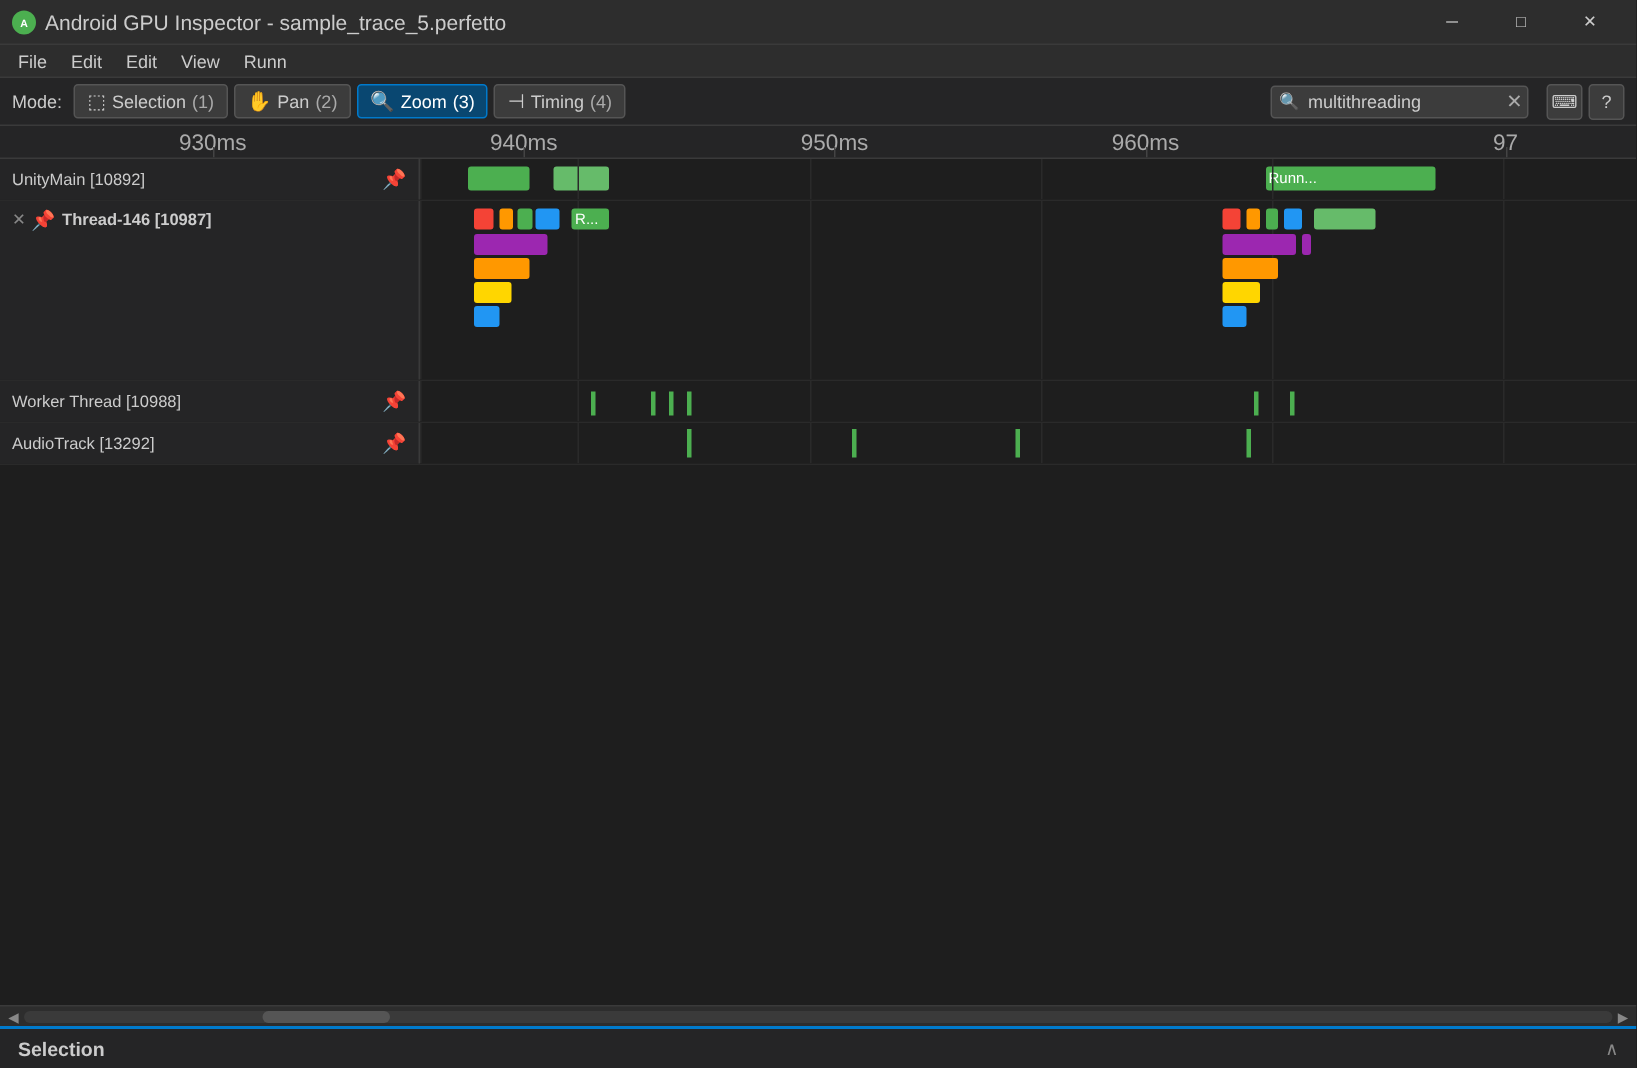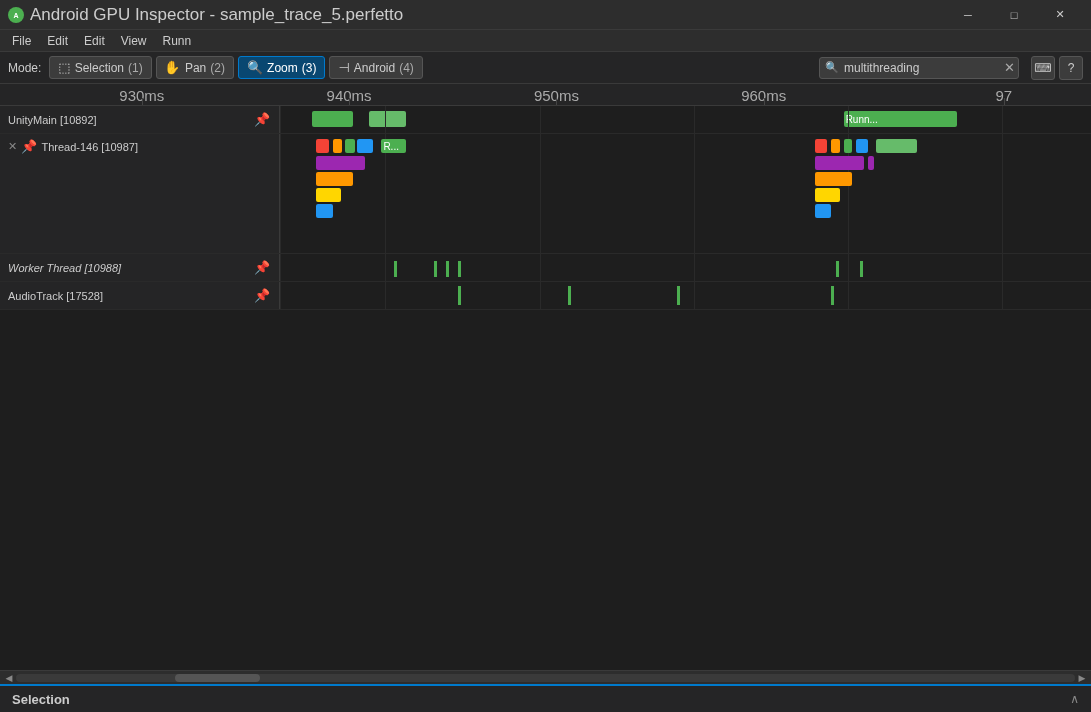--- a/index.html
+++ b/index.html
@@ -34,21 +34,21 @@
       display: flex;
       align-items: center;
       justify-content: center;
       font-size: 9px;
       color: white;
       font-weight: bold;
       flex-shrink: 0;
     }
     #title-bar .title-text {
       flex: 1;
-      font-size: 17px;
+      font-size: 14px;
       color: #ccc;
     }
     #title-bar .window-controls {
       display: flex;
       gap: 0;
     }
     #title-bar .win-btn {
       width: 46px;
       height: 30px;
       display: flex;
@@ -113,21 +113,21 @@
       align-items: center;
       position: relative;
     }
     .search-input {
       background: #3c3c3c;
       border: 1px solid #555;
       border-radius: 3px;
       color: #ccc;
       padding: 3px 24px 3px 24px;
       font-size: 12px;
-      width: 200px;
+      width: 172px;
       outline: none;
     }
     .search-icon-left {
       position: absolute;
       left: 6px;
       color: #aaa;
       font-size: 11px;
     }
     .search-clear {
       position: absolute;
@@ -397,21 +397,21 @@
     <span>Pan</span>
     <span style="color:#aaa;">(2)</span>
   </div>
   <div class="mode-btn active">
     <span style="font-size:13px;">🔍</span>
     <span>Zoom</span>
     <span>(3)</span>
   </div>
   <div class="mode-btn">
     <span style="font-size:13px;">⊣</span>
-    <span>Android</span>
+    <span>Timing</span>
     <span style="color:#aaa;">(4)</span>
   </div>
   <div class="search-container">
     <span class="search-icon-left">🔍</span>
     <input class="search-input" type="text" value="multithreading" style="">
     <span class="search-clear">✕</span>
   </div>
   <div class="help-btns">
     <div class="help-btn">⌨</div>
     <div class="help-btn">?</div>
@@ -453,21 +453,21 @@
           <div class="grid-line" style="left: 70%;"></div>
           <div class="grid-line" style="left: 89%;"></div>
         </div>
     </div>
 
     <div class="track-row tall">
       <div class="track-label tall">
         <div style="display:flex; align-items:center; gap:4px; width:100%;">
           <span class="close-icon">✕</span>
           <span class="pin-icon">📌</span>
-          <span style="font-size:11px;">Thread-146 [10987]</span>
+          <span style="font-size:11px;font-weight:bold;">Thread-146 [10987]</span>
         </div>
       </div>
       <div class="track-content" id="track-thread-146-content">
       <div class="grid-line" style="left: 0%;"></div>
           <div class="grid-line" style="left: 13%;"></div>
           <div class="grid-line" style="left: 32%;"></div>
           <div class="grid-line" style="left: 51%;"></div>
           <div class="grid-line" style="left: 70%;"></div>
           <div class="grid-line" style="left: 89%;"></div>
           <div class="segment" style="left: 4.5%; width: 1.5%; top: 5px; height: 14px; background: rgb(244, 67, 54);"></div>
@@ -487,42 +487,42 @@
           <div class="segment" style="left: 66%; width: 6%; top: 22px; height: 14px; background: rgb(156, 39, 176);"></div>
           <div class="segment" style="left: 66%; width: 4.5%; top: 38px; height: 14px; background: rgb(255, 152, 0);"></div>
           <div class="segment" style="left: 66%; width: 3%; top: 54px; height: 14px; background: rgb(255, 214, 0);"></div>
           <div class="segment" style="left: 66%; width: 2%; top: 70px; height: 14px; background: rgb(33, 150, 243);"></div>
           <div class="segment" style="left: 72.5%; width: 0.8%; top: 22px; height: 14px; background: rgb(156, 39, 176);"></div>
         </div>
     </div>
 
     <div class="track-row">
       <div class="track-label">
-        <span style="flex:1; font-size:11px;font-style:italic;">Worker Thread [10988]</span>
+        <span style="flex:1; font-size:11px;">Worker Thread [10988]</span>
         <span class="pin-icon">📌</span>
       </div>
       <div class="track-content" id="track-worker-content">
       <div class="grid-line" style="left: 0%;"></div>
           <div class="grid-line" style="left: 13%;"></div>
           <div class="grid-line" style="left: 32%;"></div>
           <div class="grid-line" style="left: 51%;"></div>
           <div class="grid-line" style="left: 70%;"></div>
           <div class="grid-line" style="left: 89%;"></div>
           <div class="mini-bar" style="left: 14%; height: 60%; bottom: 4px; top: auto;"></div>
           <div class="mini-bar" style="left: 19%; height: 60%; bottom: 4px; top: auto;"></div>
           <div class="mini-bar" style="left: 20.5%; height: 60%; bottom: 4px; top: auto;"></div>
           <div class="mini-bar" style="left: 22%; height: 60%; bottom: 4px; top: auto;"></div>
           <div class="mini-bar" style="left: 68.5%; height: 60%; bottom: 4px; top: auto;"></div>
           <div class="mini-bar" style="left: 71.5%; height: 60%; bottom: 4px; top: auto;"></div>
         </div>
     </div>
 
     <div class="track-row">
       <div class="track-label">
-        <span style="flex:1; font-size:11px;">AudioTrack [17528]</span>
+        <span style="flex:1; font-size:11px;">AudioTrack [13292]</span>
         <span class="pin-icon">📌</span>
       </div>
       <div class="track-content" id="track-audio-content">
       <div class="grid-line" style="left: 0%;"></div>
           <div class="grid-line" style="left: 13%;"></div>
           <div class="grid-line" style="left: 32%;"></div>
           <div class="grid-line" style="left: 51%;"></div>
           <div class="grid-line" style="left: 70%;"></div>
           <div class="grid-line" style="left: 89%;"></div>
           <div class="mini-bar" style="left: 22%; height: 70%; bottom: 4px; top: auto;"></div>

